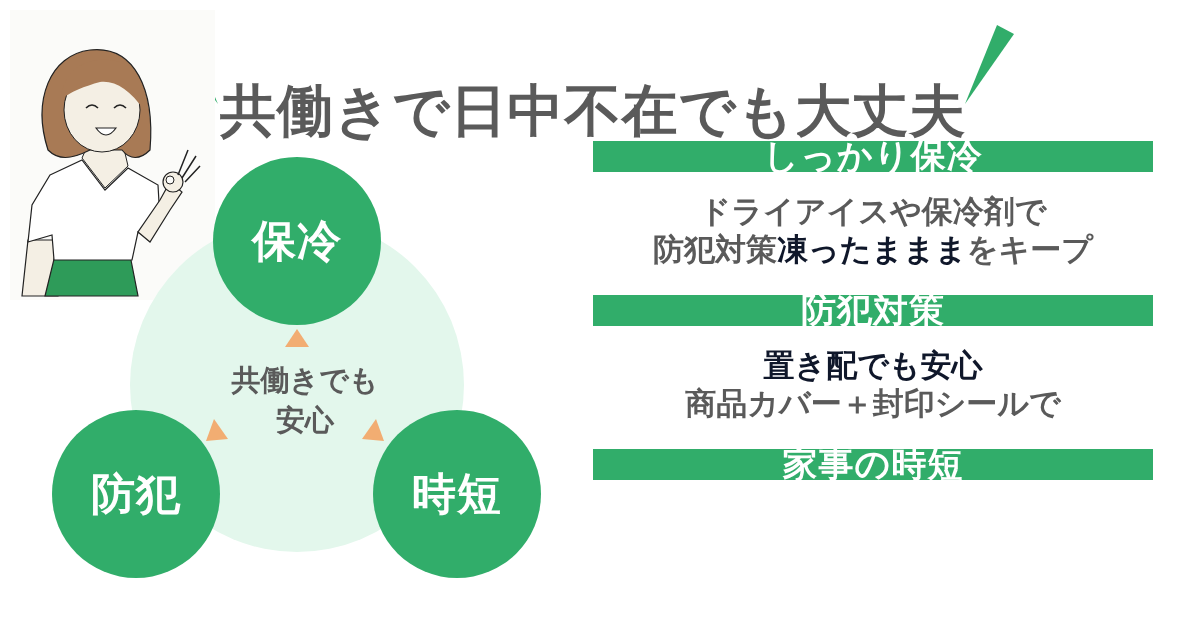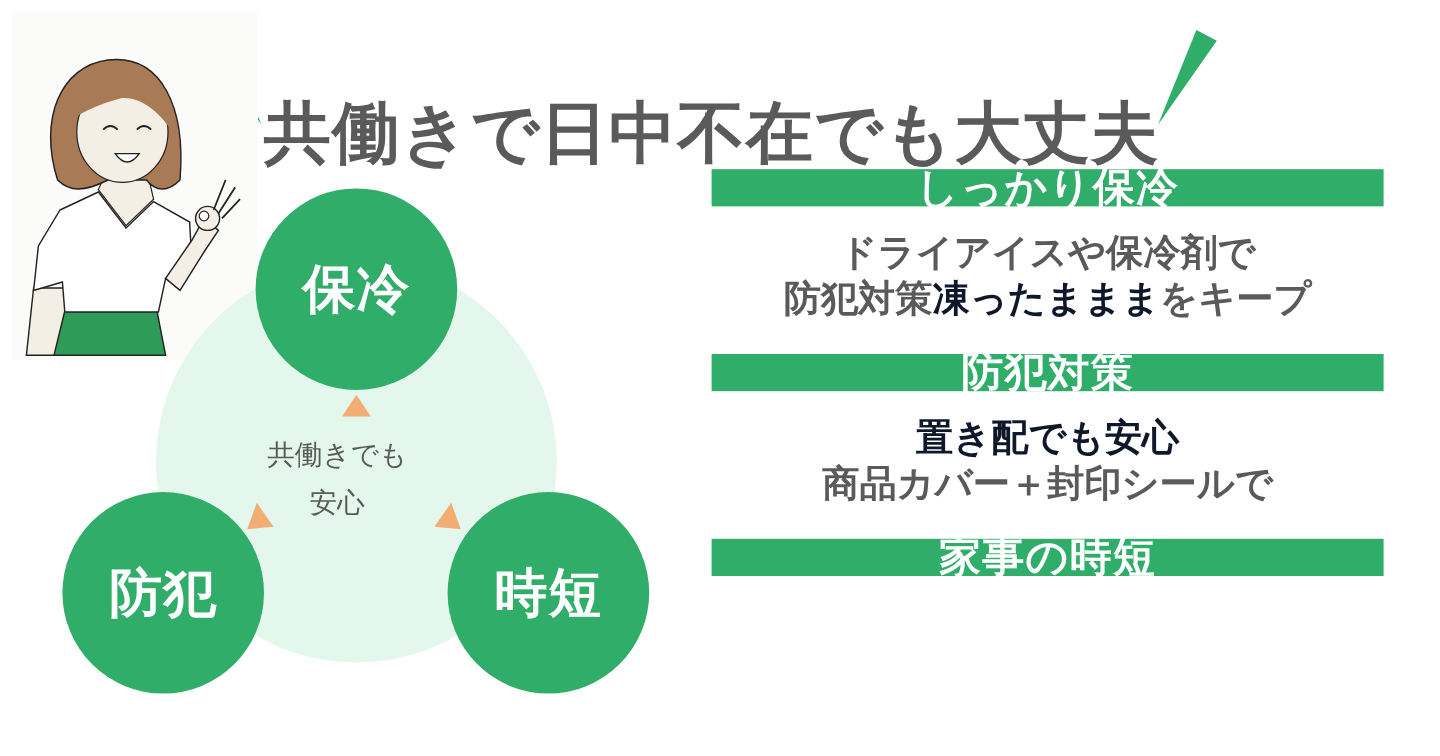--- a/index.html
+++ b/index.html
@@ -31,22 +31,22 @@
     }
     .g-circle {
       position: absolute; width: 168px; height: 168px; border-radius: 50%;
       background: #31ad6a; display: flex; align-items: center; justify-content: center;
       color: #ffffff; font-size: 44px; font-weight: bold; letter-spacing: 1px;
     }
     .c-top { left: 213px; top: 157px; }
     .c-left { left: 52px; top: 410px; }
     .c-right { left: 373px; top: 410px; }
     .center-text {
-      position: absolute; left: 164px; top: 360px; width: 234px;
-      text-align: center; color: #5a5a5a; font-size: 23px; font-weight: normal; line-height: 40px;
+      position: absolute; left: 188px; top: 360px; width: 234px;
+      text-align: center; color: #5a5a5a; font-size: 29px; font-weight: bold; line-height: 40px;
     }
     .tri { position: absolute; }
 
     
     .feature { position: absolute; left: 593px; width: 560px; }
     .feature-bar {
       height: 31px; background: #31ad6a; color: #ffffff;
       display: flex; align-items: center; justify-content: center;
       font-size: 35px; font-weight: bold; letter-spacing: 1px;
     }

